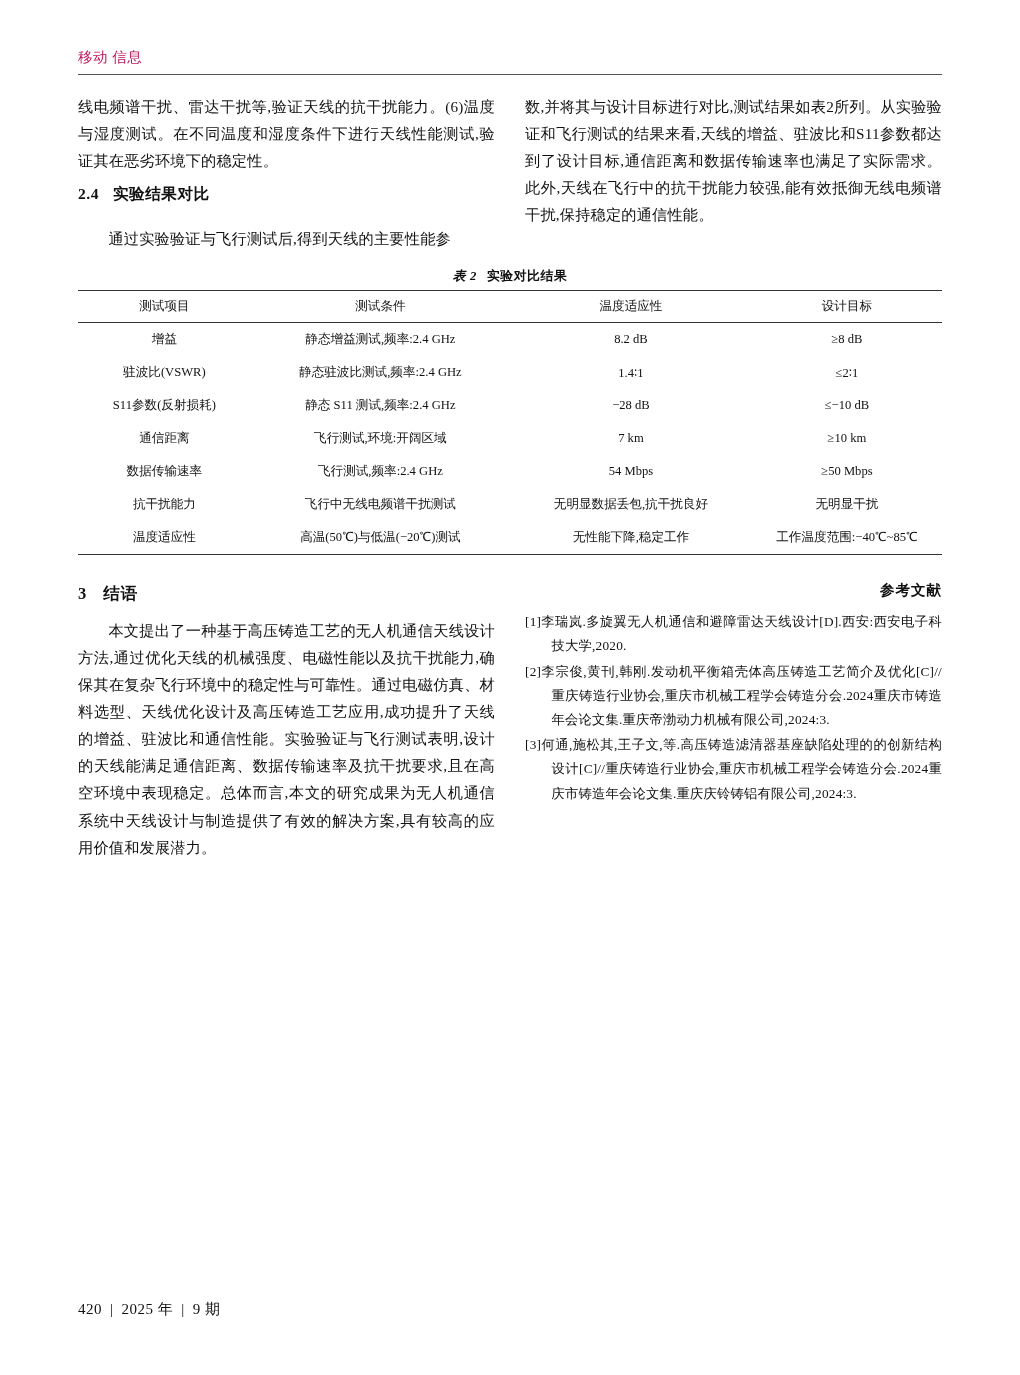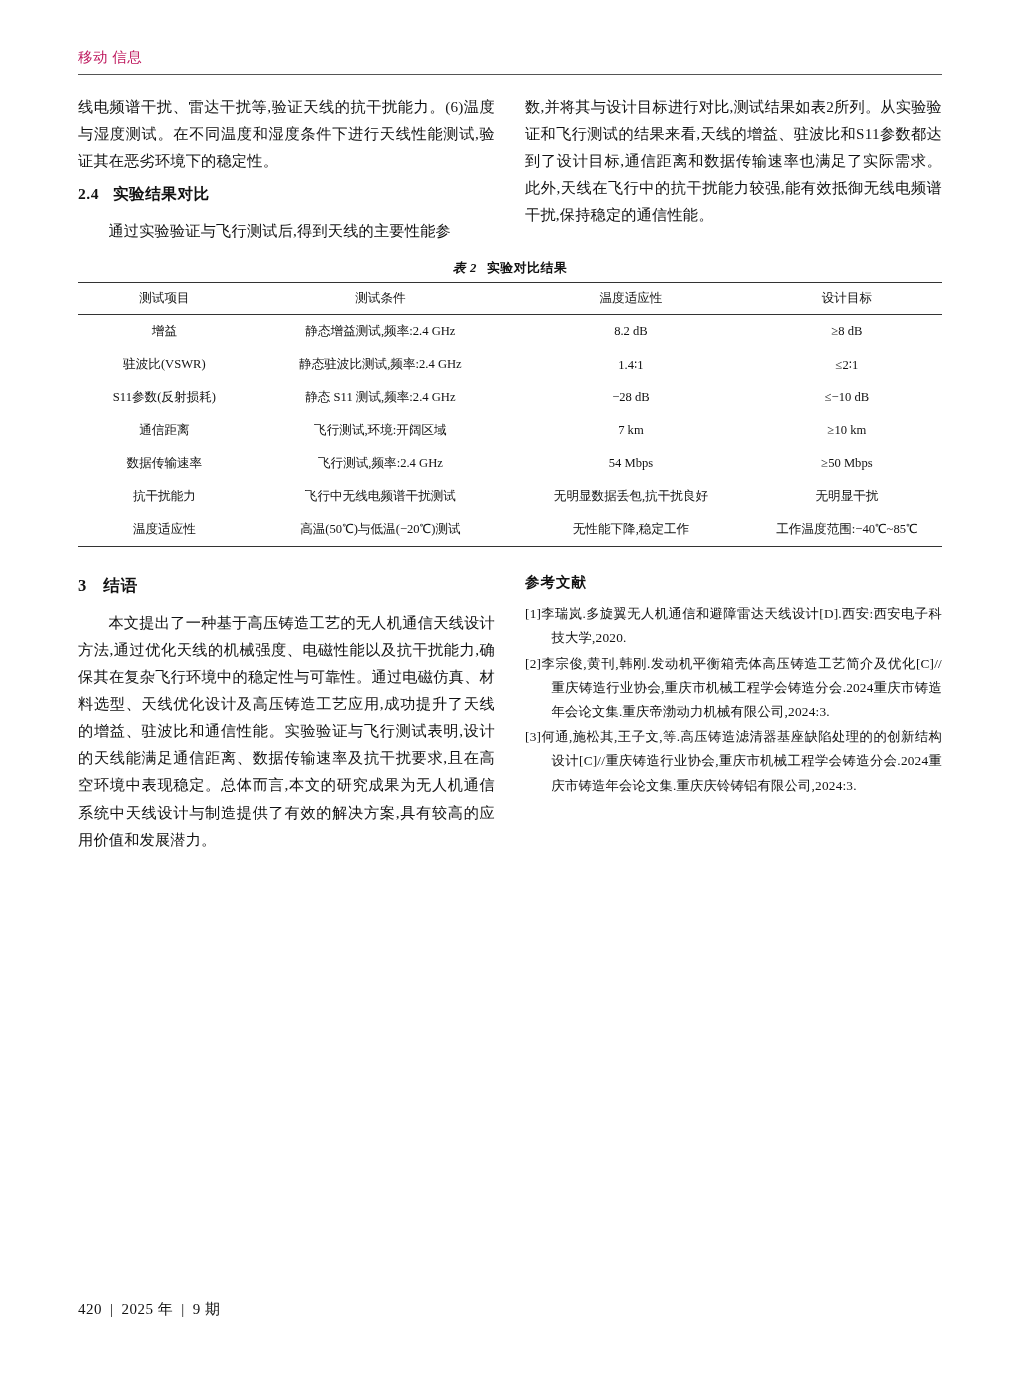--- a/index.html
+++ b/index.html
@@ -45,21 +45,21 @@
     font-size: 15.2px;
     line-height: 1.78;
     text-align: justify;
     margin: 0 0 2px 0;
     letter-spacing: 0.2px;
   }
   p.indent { text-indent: 2em; }
   h3.sub {
     font-size: 15.6px;
     font-weight: bold;
-    margin: 10px 0 12px 0;
+    margin: 10px 0 20px 0;
     letter-spacing: 0.5px;
   }
   h3.sub .num { margin-right: 14px; }
 
   h2.sec {
     font-size: 16.5px;
     font-weight: bold;
     margin: 6px 0 12px 0;
     letter-spacing: 1px;
   }
@@ -97,21 +97,21 @@
   table.results tbody tr:last-child td {
     border-bottom: 1.6px solid #333;
   }
   .c1 { width: 20%; }
   .c2 { width: 30%; }
   .c3 { width: 28%; }
   .c4 { width: 22%; }
 
   
   .ref-title {
-    text-align: left;
+    text-align: right;
     font-size: 14.5px;
     font-weight: bold;
     letter-spacing: 1px;
     margin: 4px 0 10px 0;
   }
   .ref-item {
     font-size: 13.3px;
     line-height: 1.82;
     text-align: justify;
     margin-bottom: 1px;

